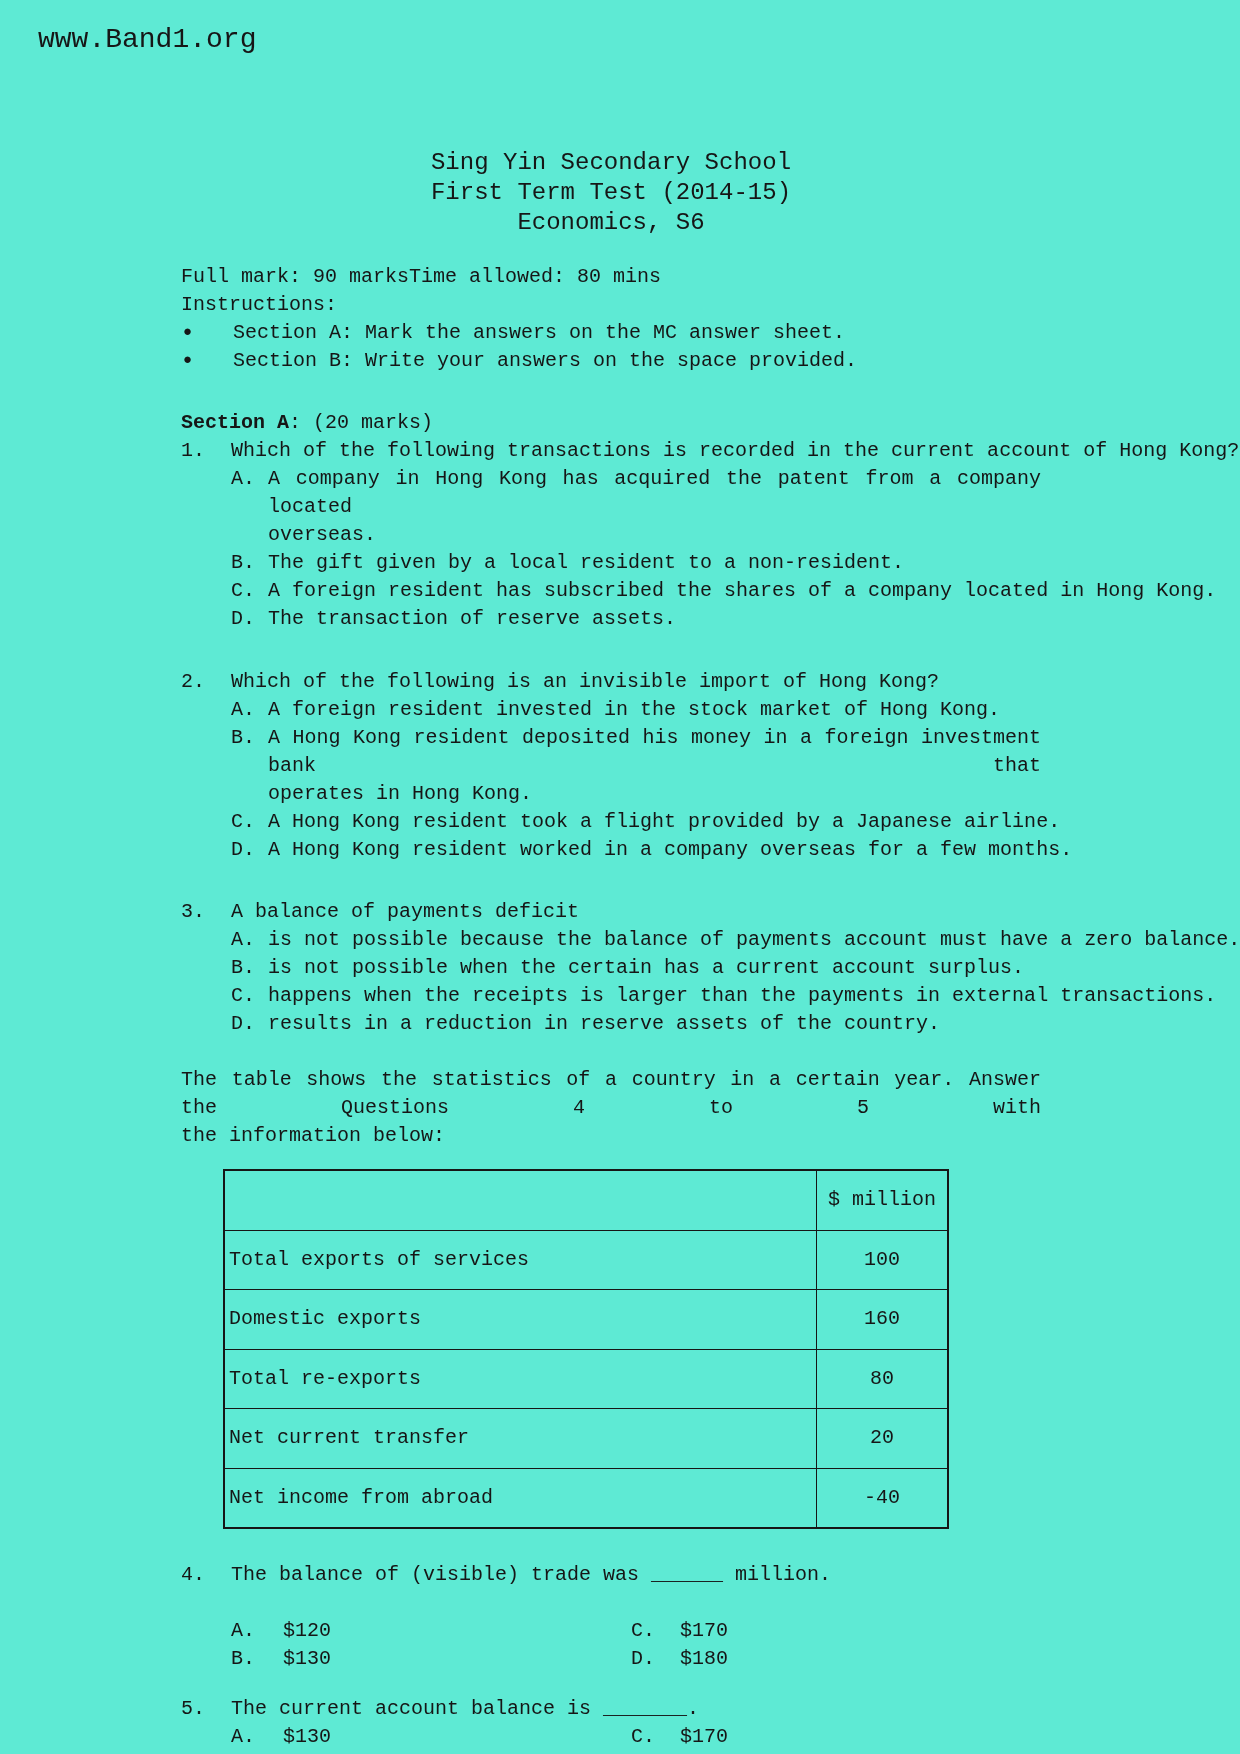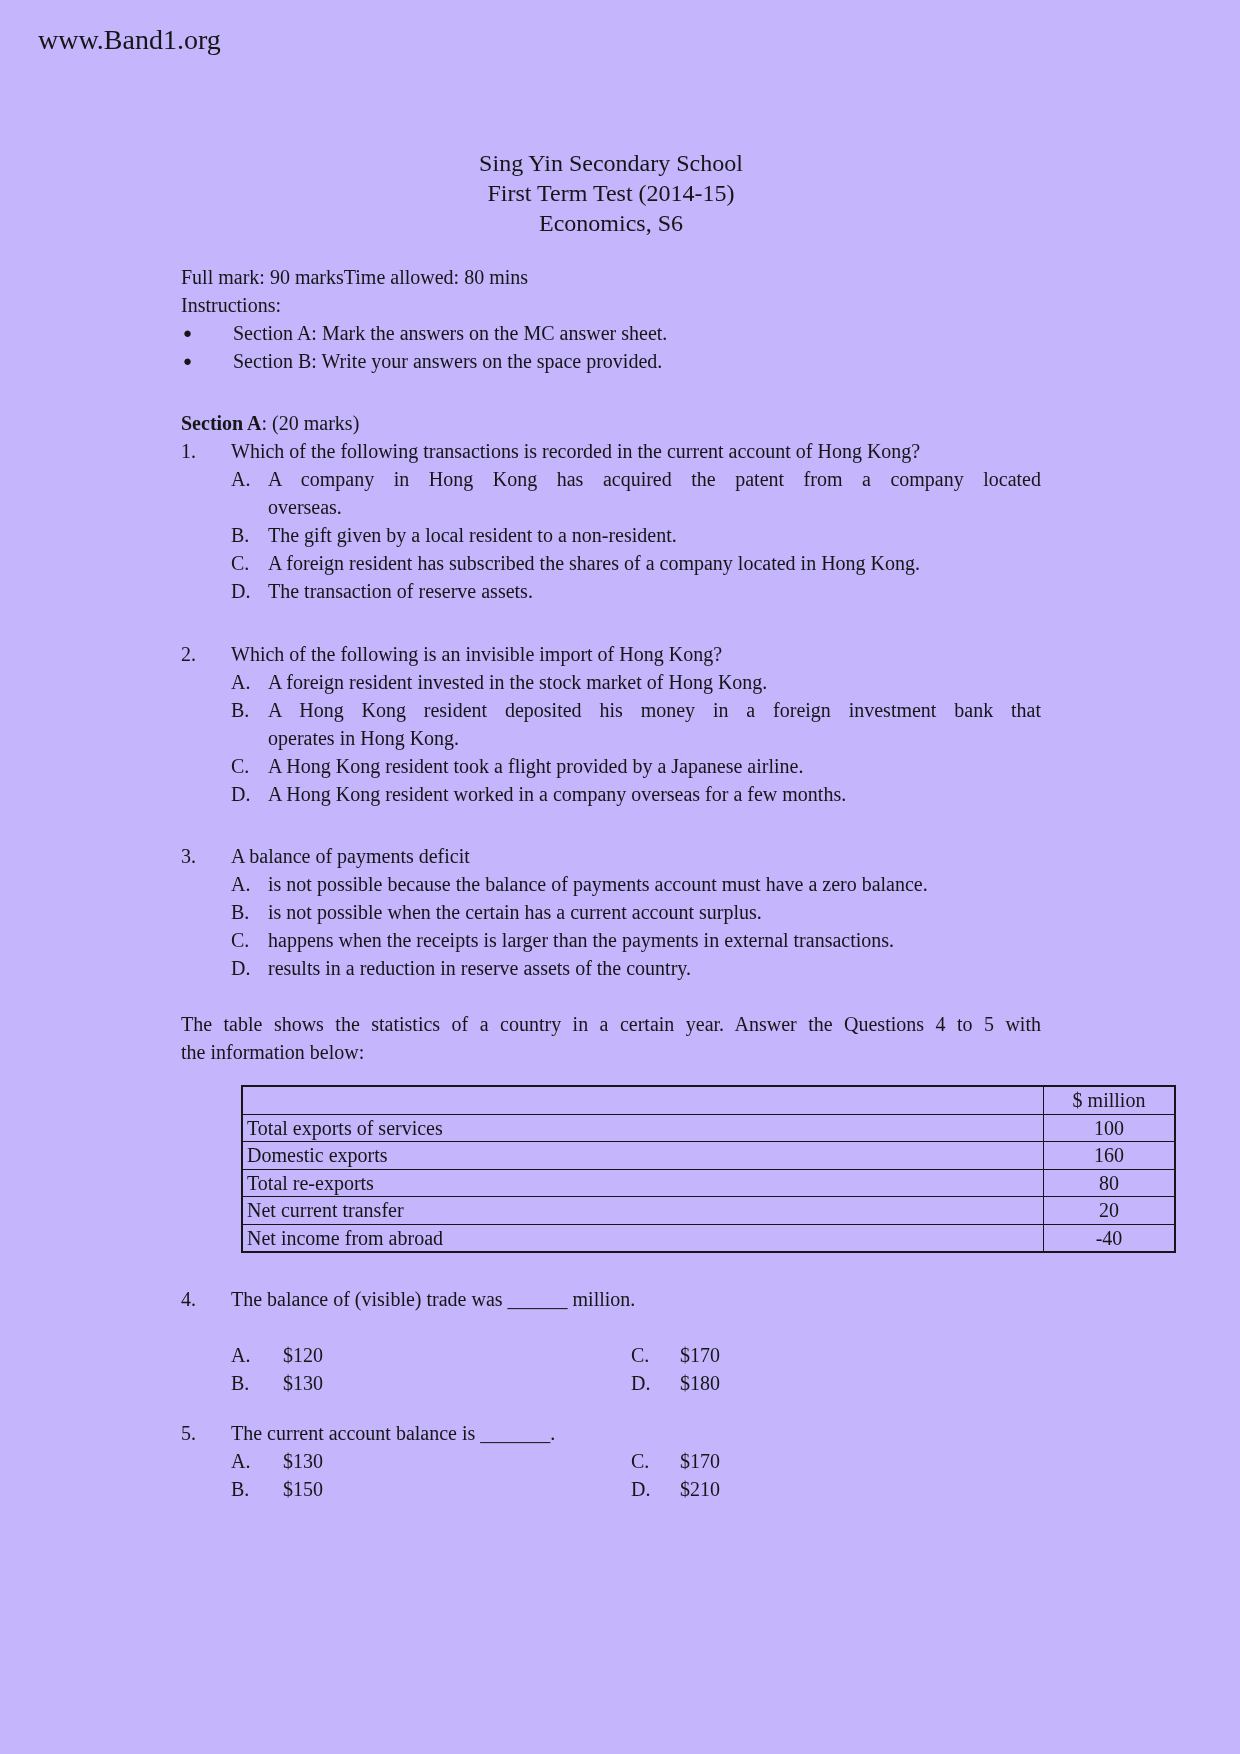--- a/index.html
+++ b/index.html
@@ -1,38 +1,38 @@
 <!DOCTYPE html>
 <html><head>
 <meta charset="utf-8">
 <style>
   html,body{margin:0;padding:0;background:#ffffff;}
   .page{
-    position:relative;width:1240px;height:1754px;background:#c4b5fd;
-    font-family:Liberation Serif, serif;color:#161616;overflow:hidden;
+    position:relative;width:1240px;height:1754px;background:#5eead4;
+    font-family:Liberation Mono, monospace;color:#161616;overflow:hidden;
   }
   .watermark{position:absolute;left:38px;top:24px;font-size:28px;line-height:32px;}
   .content{position:absolute;left:181px;top:148px;width:860px;font-size:20px;line-height:28px;}
   .title-block{text-align:center;font-size:24px;line-height:30px;}
   .meta-row{margin-top:25px;display:flex;}
   .bullet-row{display:grid;grid-template-columns:52px 1fr;}
   .bullet{font-size:15px;padding-left:2px;}
   .section-heading{margin-top:34px;}
   .bold{font-weight:bold;}
   .q-row{display:grid;grid-template-columns:50px 1fr;}
   .q-text{white-space:nowrap;}
   .opt-row{margin-left:50px;display:grid;grid-template-columns:37px 1fr;}
   .one-line{white-space:nowrap;}
   .jline{display:block;text-align:justify;text-align-last:justify;}
   .cline{display:block;}
   .q-gap-2{margin-top:35px;}
   .q-gap-3{margin-top:34px;}
   .intro{margin-top:28px;}
-  .stat-table{margin-top:19px;margin-left:60px;width:935px;border-collapse:collapse;border:2px solid #161616;}
-  .stat-table td{border:1px solid #161616;height:26.5px;padding:0 4px;font-size:20px;line-height:26px;}
+  .stat-table{margin-top:19px;margin-left:42px;width:726px;border-collapse:collapse;border:2px solid #161616;}
+  .stat-table td{border:1px solid #161616;height:26.5px;padding:16px 4px;font-size:20px;line-height:26px;}
   .stat-table td.val{width:130px;text-align:center;padding:0;}
   .stat-table tr.head td{border-bottom:1.5px solid #161616;}
   .mcq4{margin-top:32px;}
   .mcq5{margin-top:22px;}
   .mc-spacer{height:28px;}
   .mc-grid{margin-left:50px;display:grid;grid-template-columns:52px 348px 49px auto;}
   .pre{white-space:pre;}
 </style>
 </head>
 <body>

